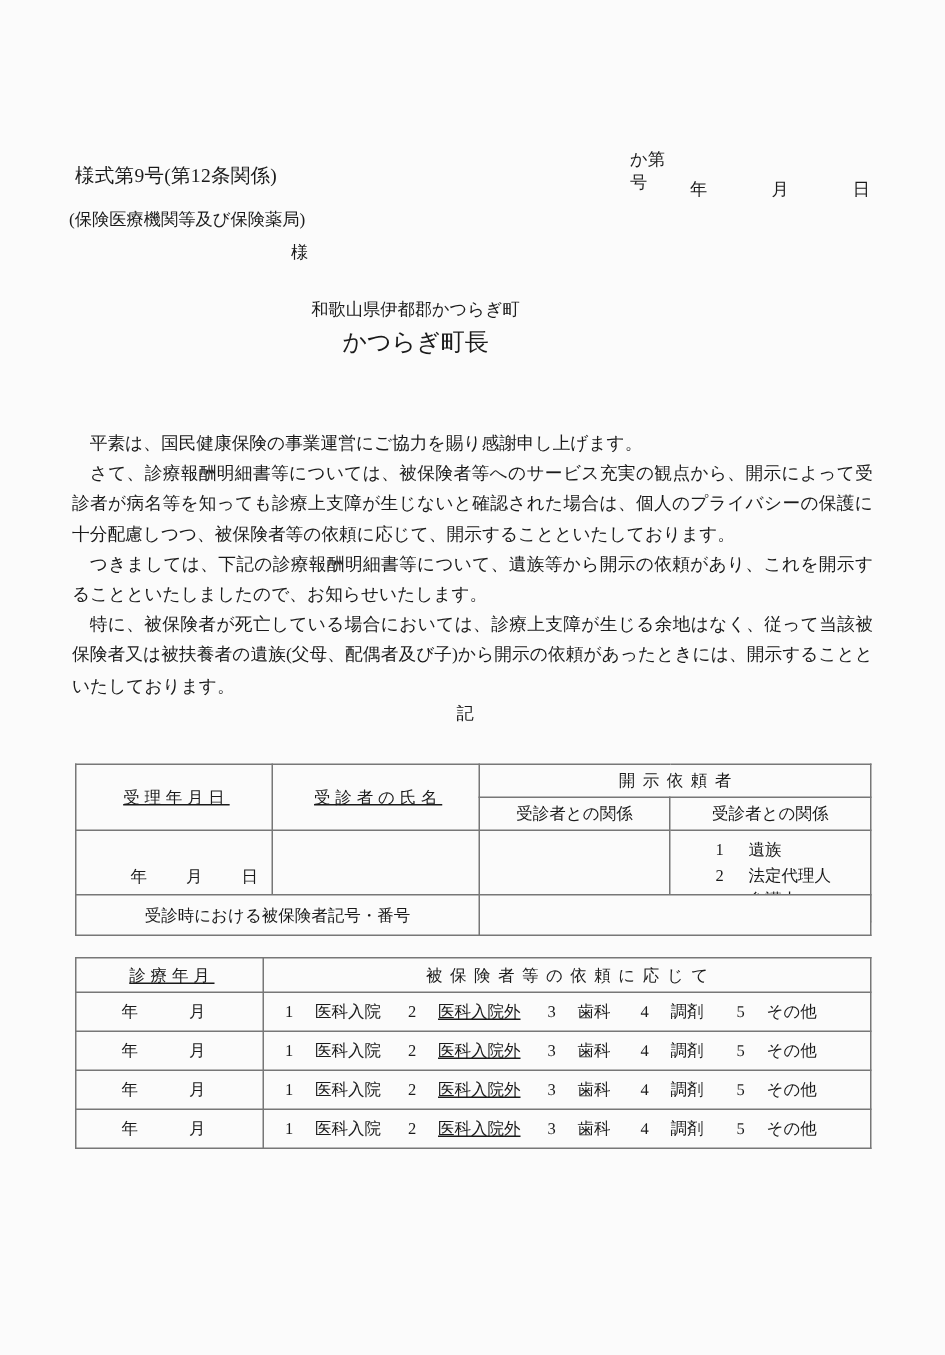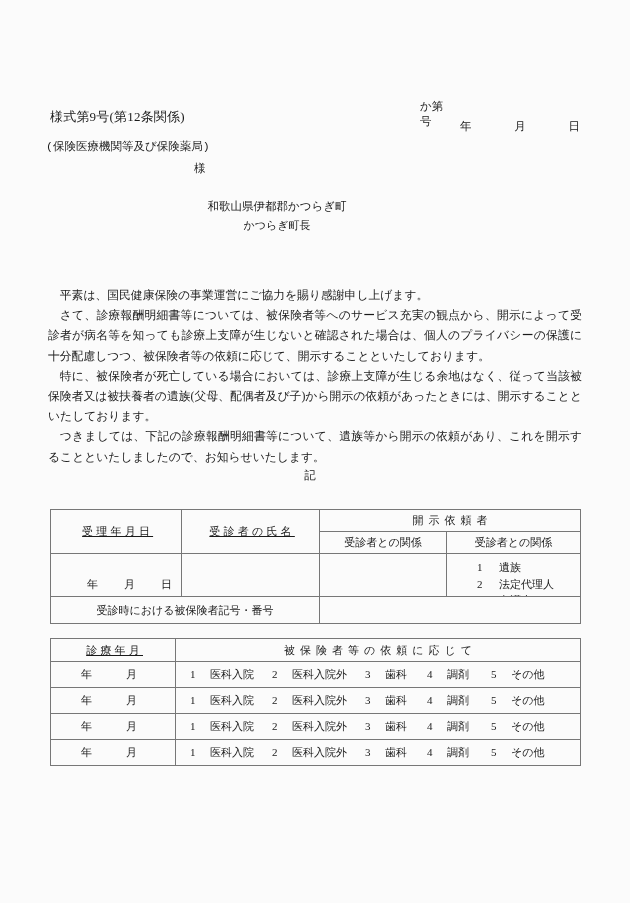--- a/index.html
+++ b/index.html
@@ -54,21 +54,20 @@
     display: flex;
     justify-content: space-between;
     white-space: nowrap;
   }
   .recipient-org {
     position: absolute;
     left: 46px;
     top: 139px;
     font-size: 11.5px;
     white-space: nowrap;
-    font-family: Liberation Mono, monospace;
   }
   .recipient-honorific {
     position: absolute;
     left: 194px;
     top: 161px;
     font-size: 11.5px;
     white-space: nowrap;
   }
 
   
@@ -80,21 +79,21 @@
     padding-right: 76px;
     font-size: 11.5px;
     white-space: nowrap;
   }
   .issuer-title {
     position: absolute;
     left: 0; right: 0;
     top: 218px;
     text-align: center;
     padding-right: 76px;
-    font-size: 11px;
+    font-size: 16px;
     white-space: nowrap;
   }
 
   
   .notice-title {
     position: absolute;
     left: 0; right: 0;
     top: 255px;
     text-align: center;
     font-size: 11.5px;
@@ -238,21 +237,21 @@
   }
   .opt {
     display: inline-block;
   }
   .opt .num {
     display: inline-block;
     width: 20px;
     text-align: left;
   }
   .opt-sp-1 { margin-right: 18px; }
-  .opt-sp-2 { margin-right: 18px; }
+  .opt-sp-2 { margin-right: 18px; text-decoration: underline; }
   .opt-sp-3 { margin-right: 20px; }
   .opt-sp-4 { margin-right: 22px; }
 
   .tbl-deadline {
     position: absolute;
     left: 50px;
     top: 775px;
     width: 338px;
     table-layout: fixed;
   }
@@ -293,22 +292,22 @@
   <div class="recipient-org">(保険医療機関等及び保険薬局)</div>
   <div class="recipient-honorific">様</div>
 
   <div class="issuer-org">和歌山県伊都郡かつらぎ町</div>
   <div class="issuer-title">かつらぎ町長</div>
 
 
   <div class="body-text">
     <p>平素は、国民健康保険の事業運営にご協力を賜り感謝申し上げます。</p>
     <p>さて、診療報酬明細書等については、被保険者等へのサービス充実の観点から、開示によって受診者が病名等を知っても診療上支障が生じないと確認された場合は、個人のプライバシーの保護に十分配慮しつつ、被保険者等の依頼に応じて、開示することといたしております。</p>
+    <p>つきましては、下記の診療報酬明細書等について、遺族等から開示の依頼があり、これを開示することといたしましたので、お知らせいたします。</p>
     <p>特に、被保険者が死亡している場合においては、診療上支障が生じる余地はなく、従って当該被保険者又は被扶養者の遺族(父母、配偶者及び子)から開示の依頼があったときには、開示することといたしております。</p>
-    <p>つきましては、下記の診療報酬明細書等について、遺族等から開示の依頼があり、これを開示することといたしましたので、お知らせいたします。</p>
   </div>
 
   <div class="ki-mark">記</div>
 
   <table class="tbl-applicant">
     <colgroup>
       <col class="c1">
         <col class="c2">
         <col class="c3">
         <col class="c4">

